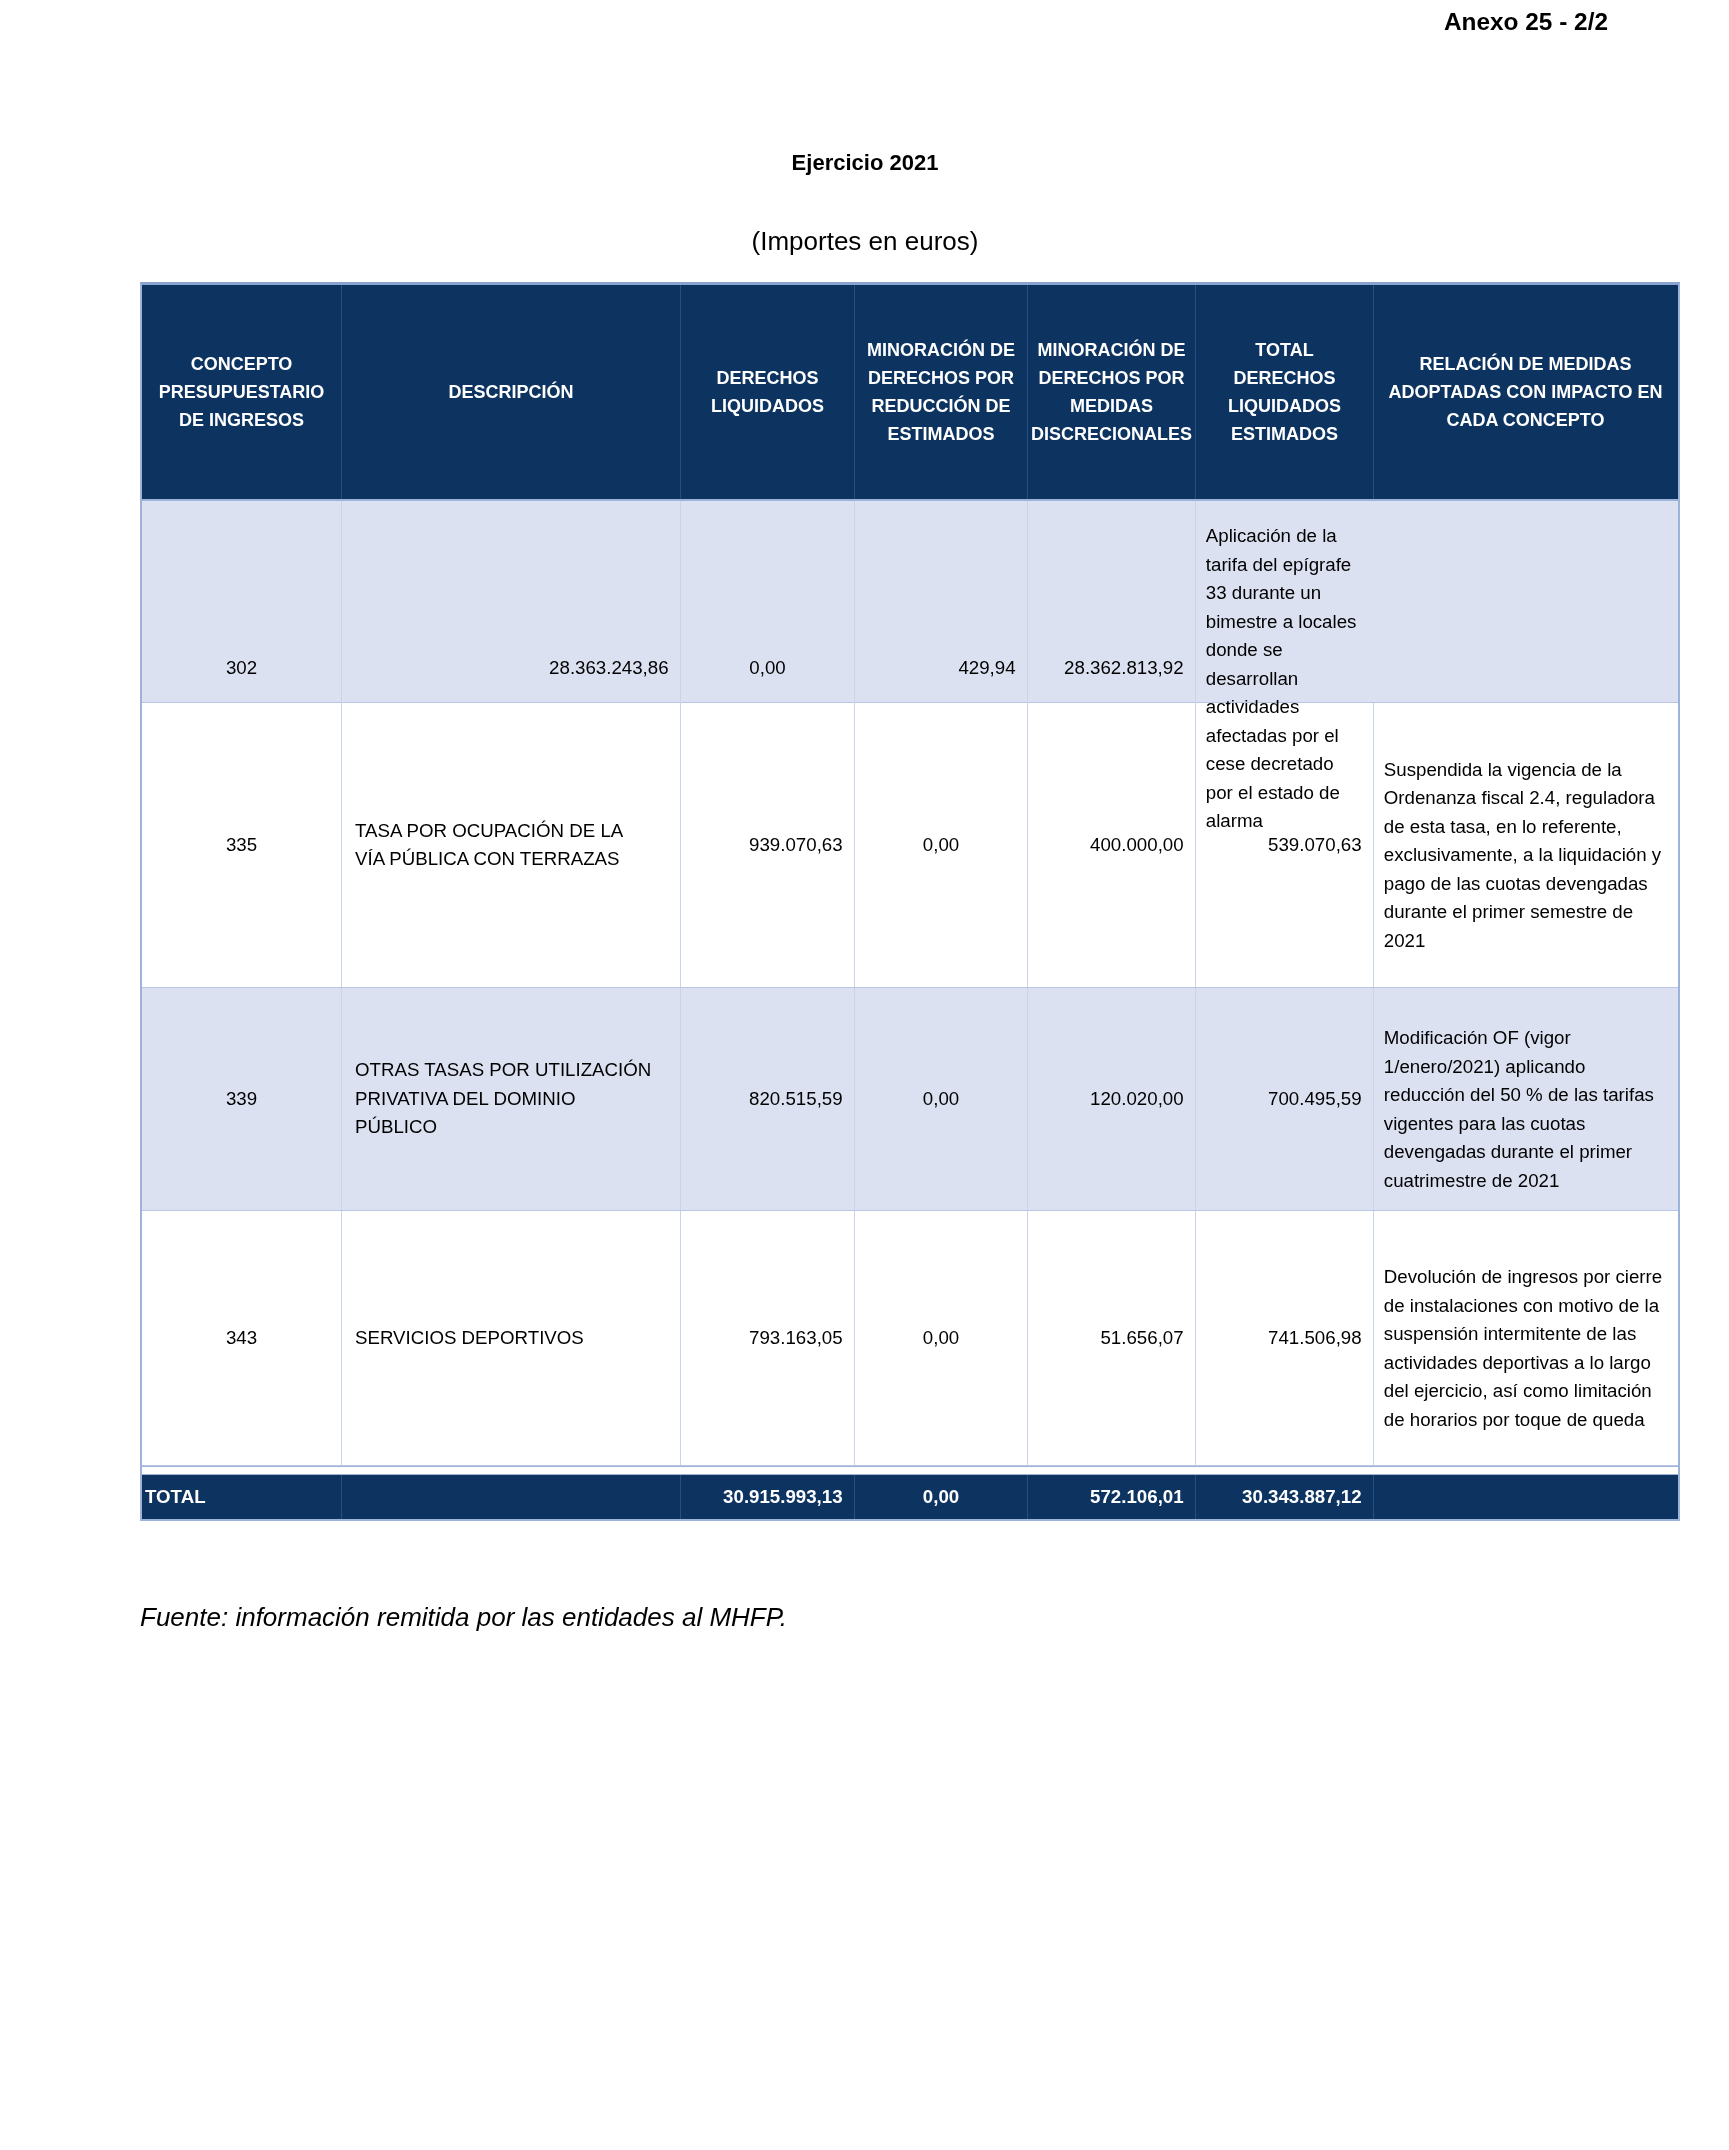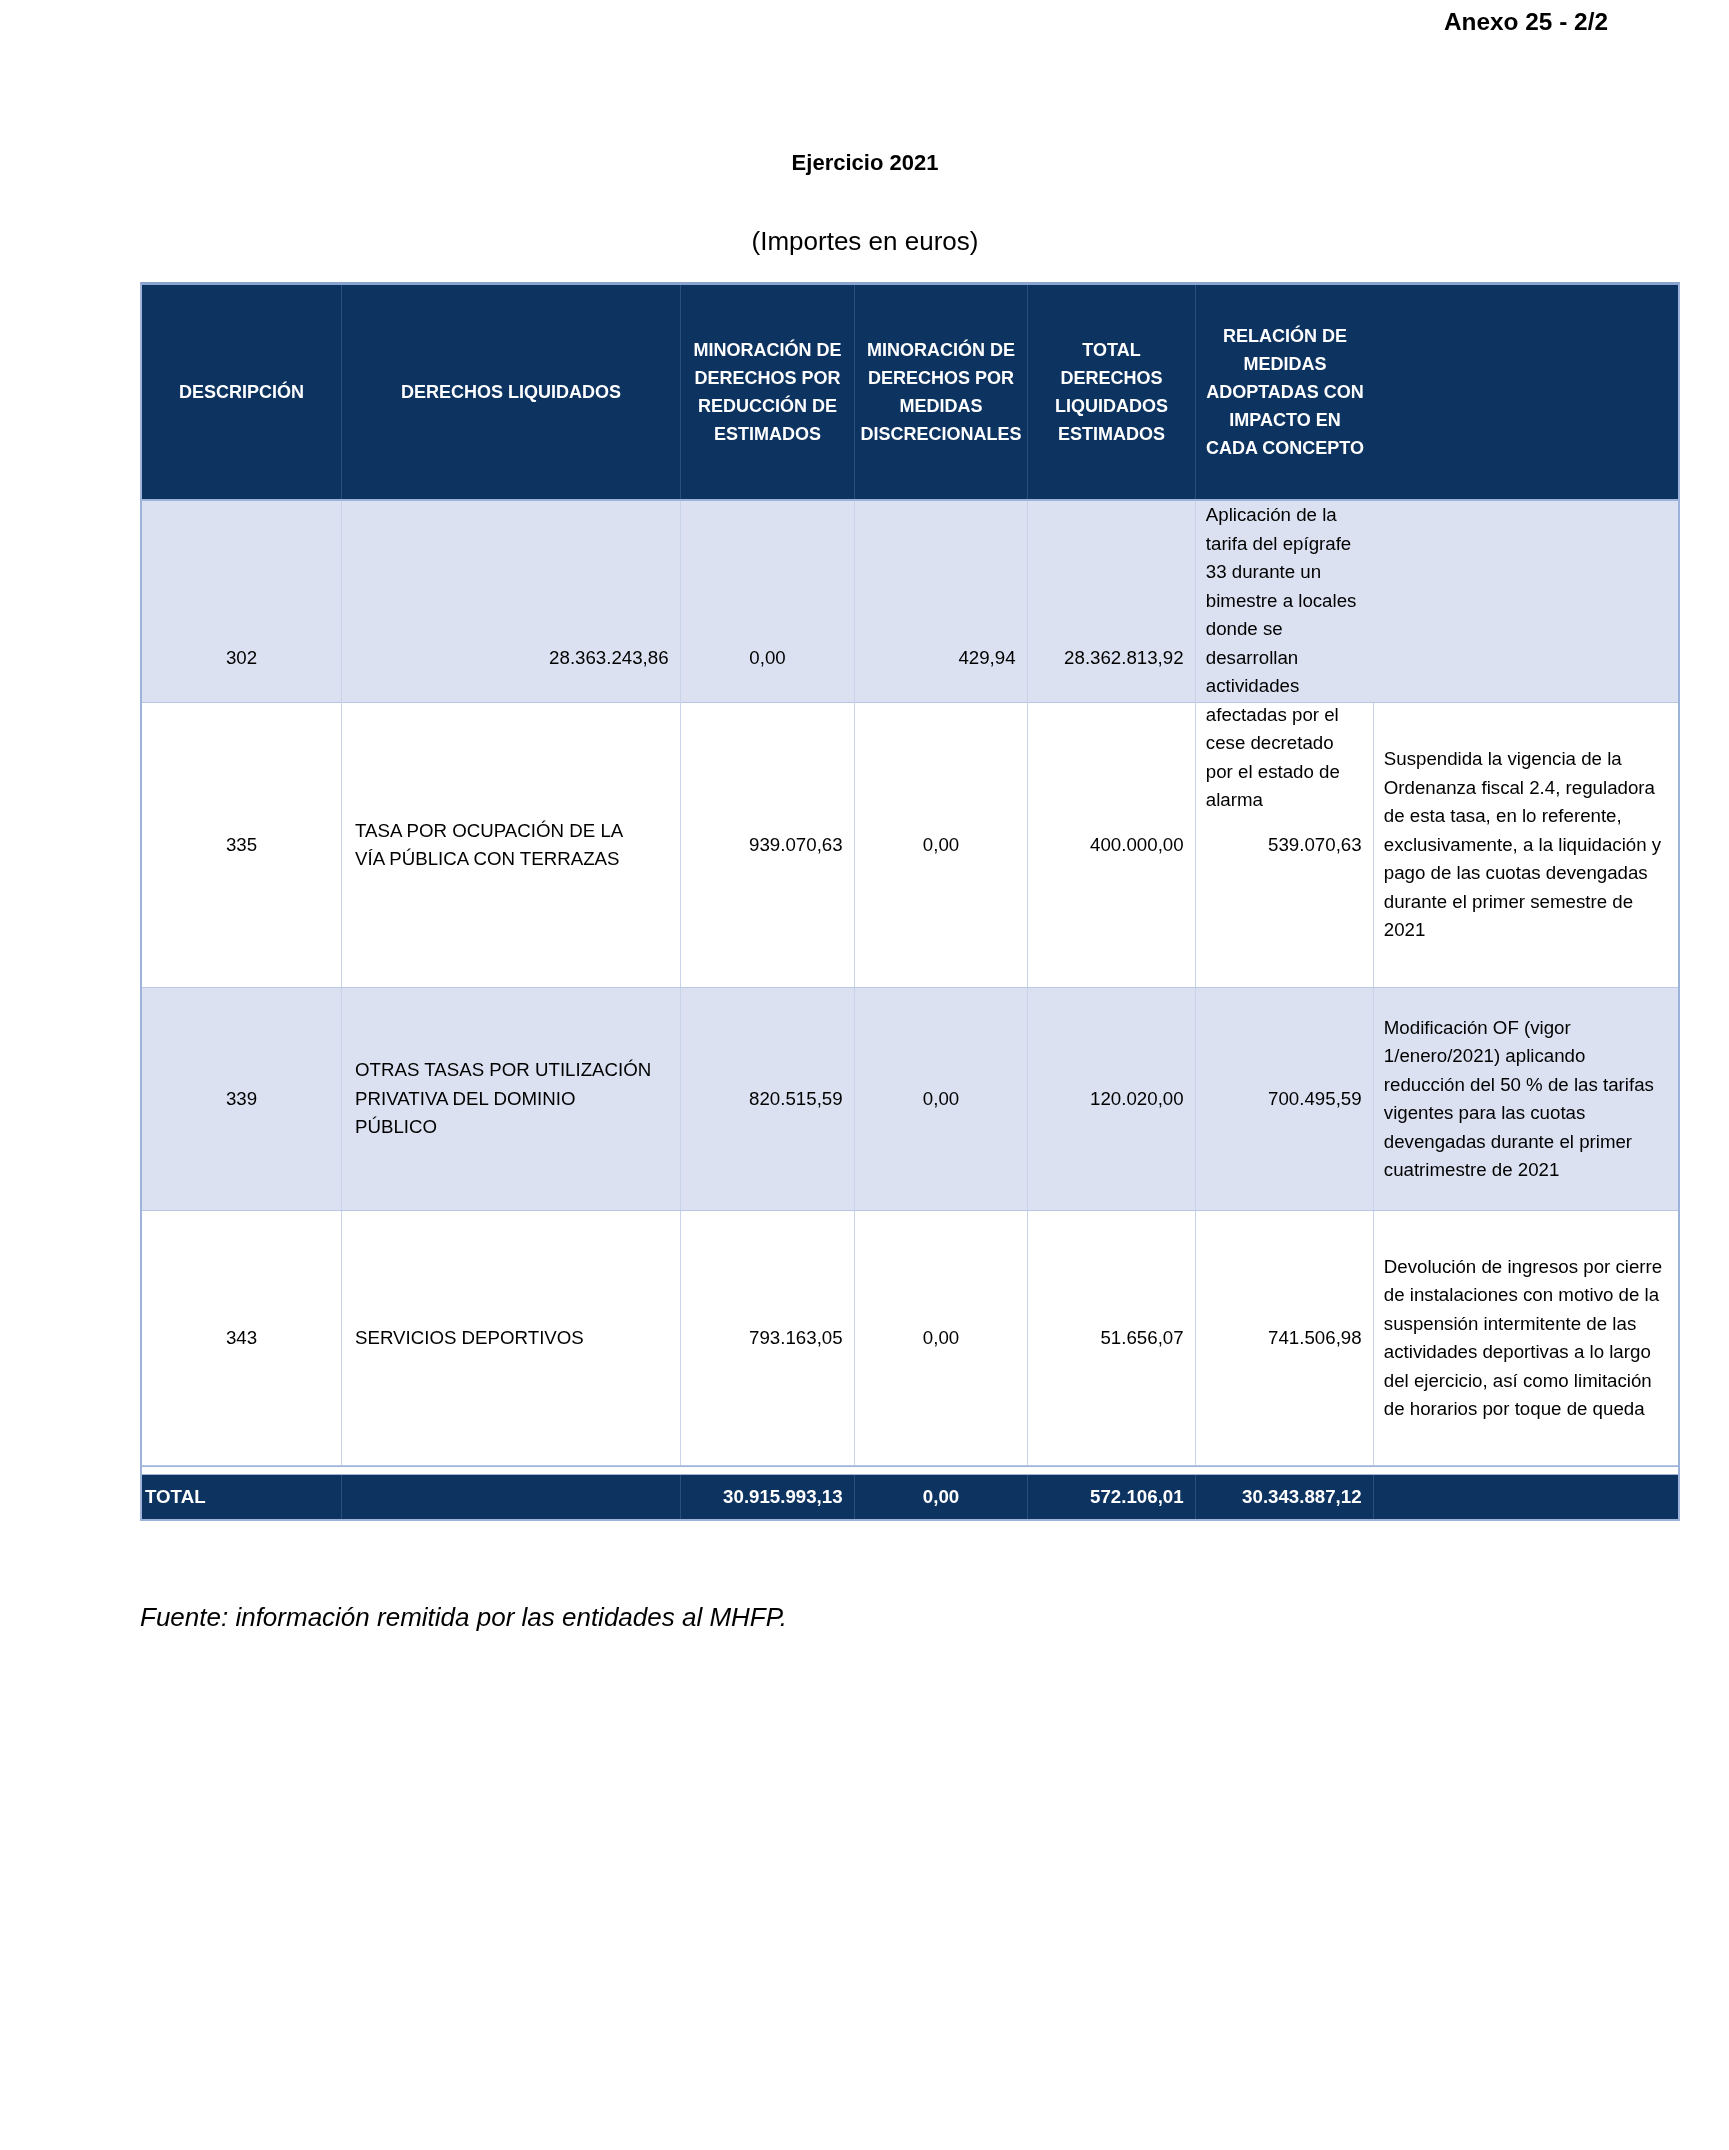--- a/index.html
+++ b/index.html
@@ -82,21 +82,21 @@
   .data-row.alt { background: var(--row-alt-bg, #dbe1f1); }
   .dr1 { height: 202px; }
   .dr2 { height: 285px; }
   .dr3 { height: 223px; }
   .dr4 { height: 255px; }
 
   .data-row .c1 { justify-content: center; }
   .data-row .c2 { padding: 0 28px 0 13px; line-height: 28.5px; }
   .data-row .c3, .data-row .c5, .data-row .c6 { justify-content: flex-end; padding-right: 11.4px; }
   .data-row .c4 { justify-content: center; }
-  .data-row .c7 { padding: 0 13px 0 9.8px; line-height: 28.5px; }
+  .data-row .c7 { padding: 0 13px 0 9.8px; line-height: 28.5px; margin-top: 21px; }
 
   .divider-row {
     height: 7.3px;
     background: #ffffff;
     border-top: 1.6px solid var(--table-border, #9db3d9);
     border-bottom: 1.6px solid var(--table-border, #9db3d9);
   }
 
   .total-row {
     background: var(--header-bg, #0d3361);
@@ -125,20 +125,21 @@
 
 <div class="page">
 
   <div class="annex">Anexo 25 - 2/2</div>
   <div class="title">Ejercicio 2021</div>
   <div class="subtitle">(Importes en euros)</div>
 
   <div class="table">
 
     <div class="row header-row">
+      <div class="c1">CONCEPTO PRESUPUESTARIO DE INGRESOS</div>
       <div class="c2">DESCRIPCIÓN</div>
       <div class="c3">DERECHOS LIQUIDADOS</div>
       <div class="c4">MINORACIÓN DE DERECHOS POR REDUCCIÓN DE ESTIMADOS</div>
       <div class="c5">MINORACIÓN DE DERECHOS POR MEDIDAS DISCRECIONALES</div>
       <div class="c6">TOTAL DERECHOS LIQUIDADOS ESTIMADOS</div>
       <div class="c7">RELACIÓN DE MEDIDAS ADOPTADAS CON IMPACTO EN CADA CONCEPTO</div>
     </div>
 
     <div class="row data-row alt dr1">
       <div class="c1">302</div>

